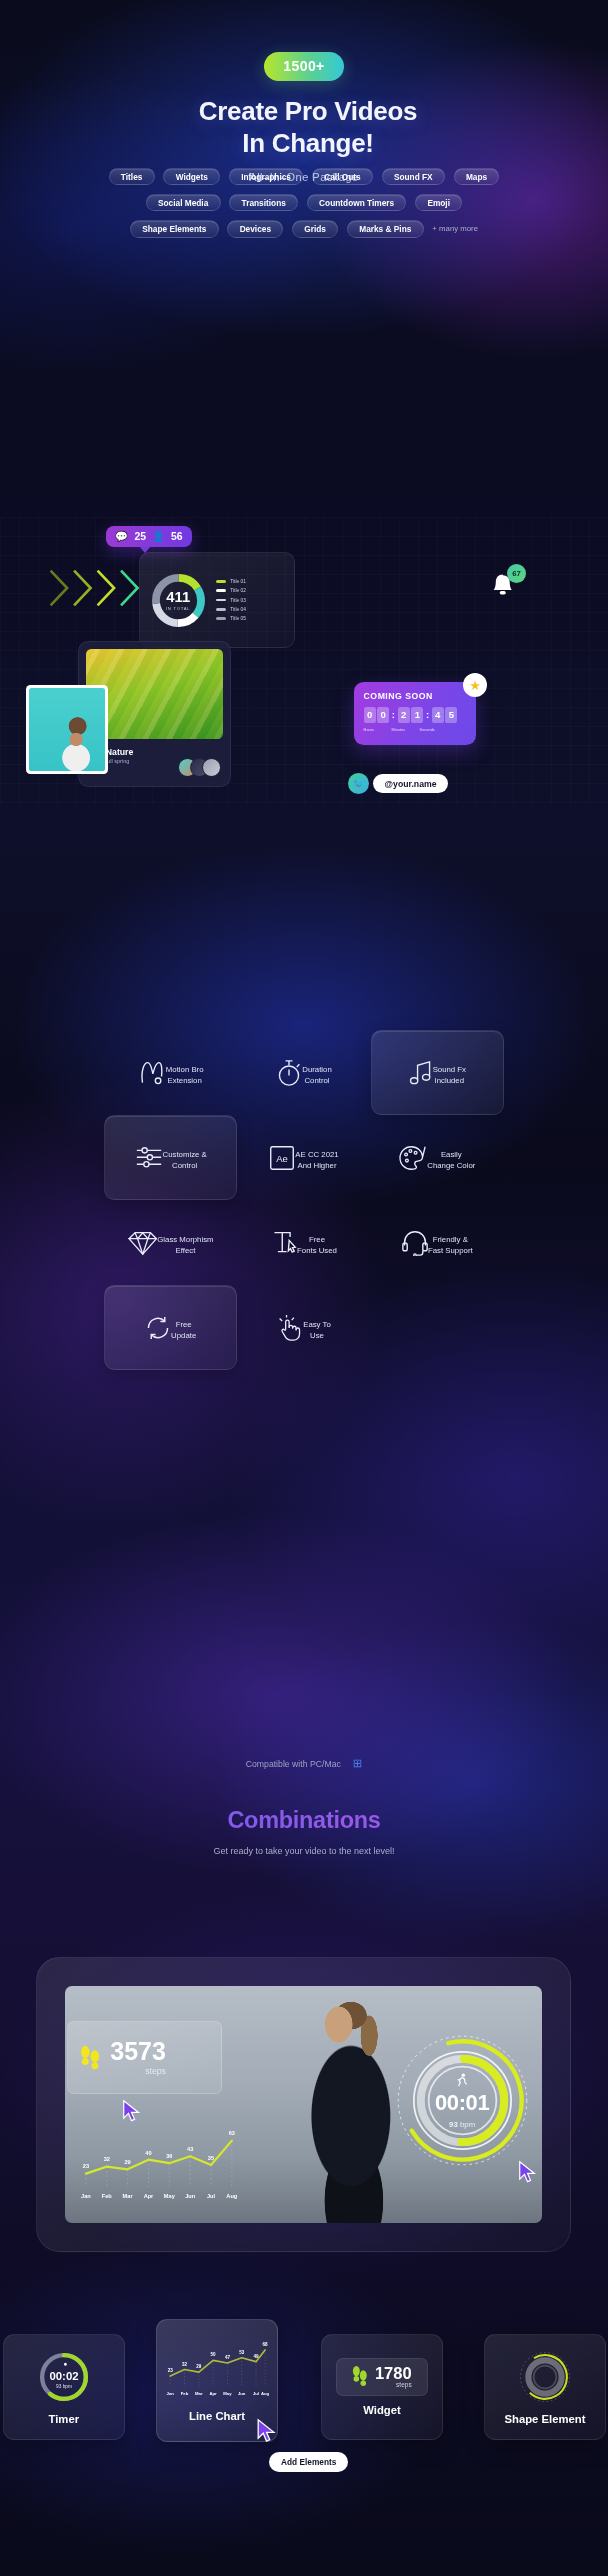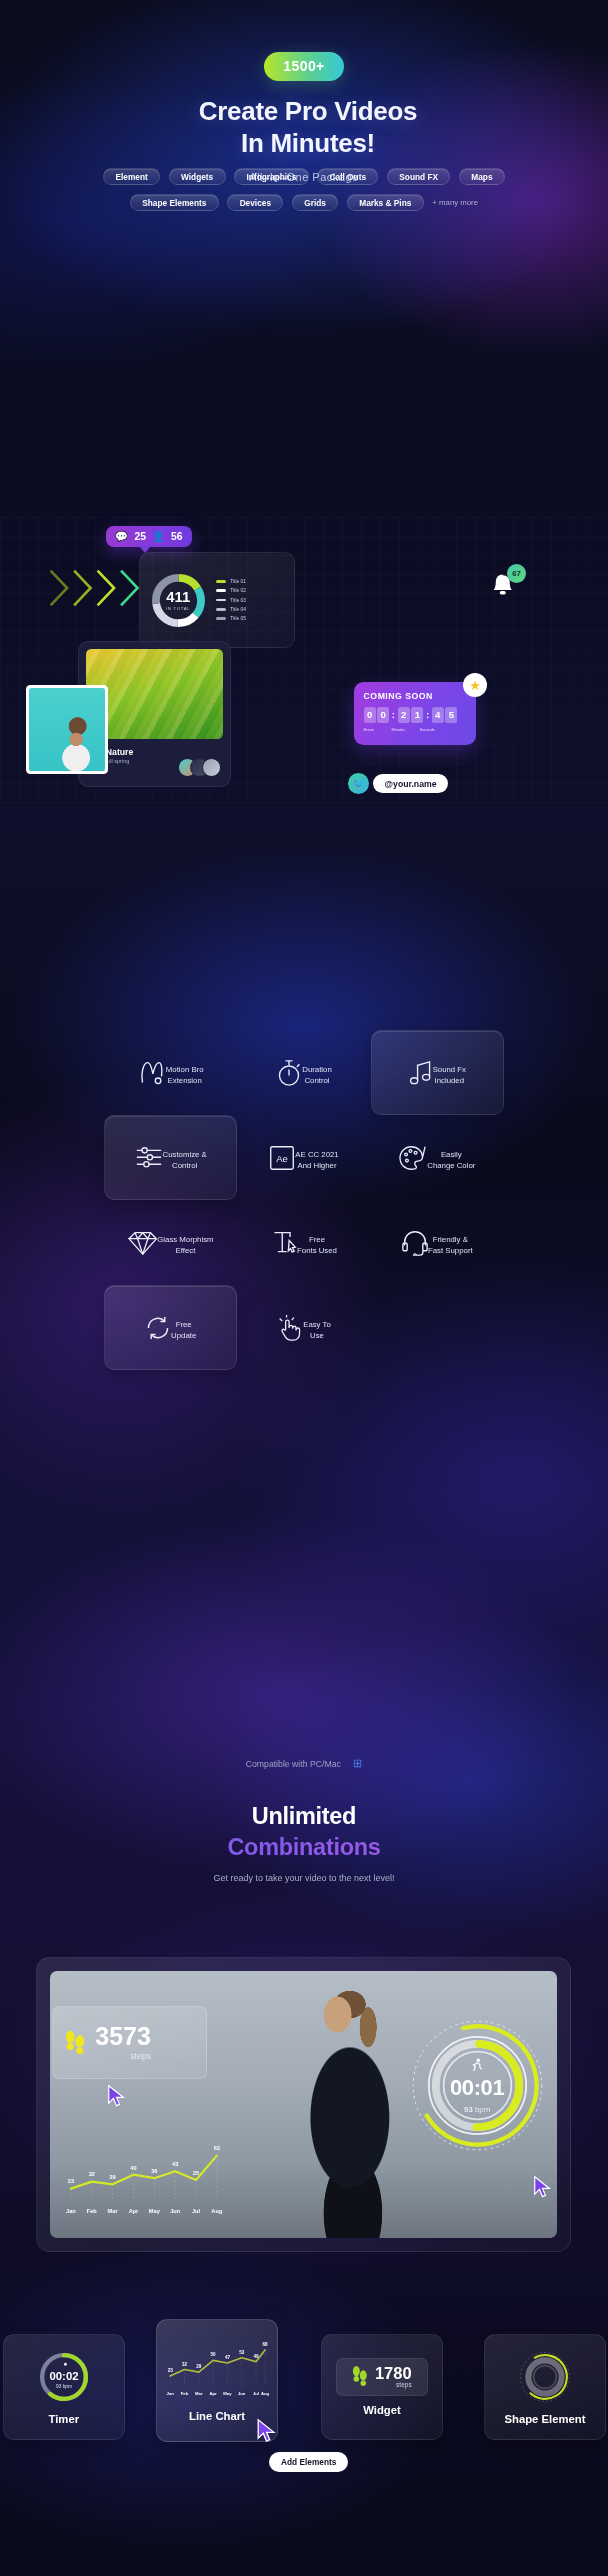--- a/index.html
+++ b/index.html
@@ -201,24 +201,24 @@
     border: 0.9px solid rgba(255,255,255,.09);
     box-shadow: 0 5.2px 17.4px rgba(0,0,0,.22), inset 0 0.9px 0 rgba(255,255,255,.12);
   }
   .feat-ico { height: 29.5px; display:flex; align-items:center; justify-content:center; }
   .feat-lbl { margin-top: 7.8px; font-size: 7.8px; line-height: 1.4; color:#dfe3f4; }
   .compat { text-align:center; font-size: 8.7px; color:#9aa2c4; display:flex; align-items:center; justify-content:center; gap:6px; }
 
   
   .video-frame {
     position:absolute; left: 36px; top: 0; width: 535px; height: 295px;
-    border-radius: 14px;
+    border-radius: 24px;
     background: linear-gradient(150deg, rgba(255,255,255,.1), rgba(255,255,255,.03));
     border: 0.9px solid rgba(255,255,255,.08);
-    padding: 13px;
+    padding: 28px;
   }
   .video-inner {
     position:relative; width: 100%; height: 100%; border-radius: 7px; overflow:hidden;
     background:
       linear-gradient(180deg,#b5bdc6 0%,#a2abb6 42%,#8e99a4 72%,#6d7580 100%);
   }
   .runner {
     position:absolute; left: 46%; top: 6%; width: 152px; height: 94%;
     background:
       radial-gradient(ellipse 22.6px 29.5px at 36% 11%, #c8a07c 0 60%, transparent 62%),
@@ -275,33 +275,39 @@
 </style>
 </head>
 <body>
 
 <div class="page">
 
   <div class="sec hero" style="top:52px;">
     <div class="badge-1500">1500+</div>
     <h1 class="hero-title">
       <span>Create Pro Videos</span><br>
-      <span>In Minutes!</span>
+      <span>In Change!</span>
     </h1>
     <div class="hero-sub">All–In–One Package</div>
   </div>
 
   <div class="sec pill-rows" style="top:168px;">
     <div class="pill-row">
-      <span class="pill">Element</span>
+      <span class="pill">Titles</span>
       <span class="pill">Widgets</span>
       <span class="pill">Infographics</span>
       <span class="pill">Call Outs</span>
       <span class="pill">Sound FX</span>
       <span class="pill">Maps</span>
+    </div>
+    <div class="pill-row">
+      <span class="pill">Social Media</span>
+      <span class="pill">Transitions</span>
+      <span class="pill">Countdown Timers</span>
+      <span class="pill">Emoji</span>
     </div>
     <div class="pill-row">
       <span class="pill">Shape Elements</span>
       <span class="pill">Devices</span>
       <span class="pill">Grids</span>
       <span class="pill">Marks &amp; Pins</span>
       <span class="more-txt">+ many more</span>
     </div>
   </div>
 
@@ -569,21 +575,20 @@
     </div>
   </div>
 
   <div class="sec compat" style="top:1757px;">
     <span>Compatible with PC/Mac</span>
     <span style="color:#c7cde4;font-size:11.3px;"></span>
     <span style="color:#4a7de8;font-size:11.3px;">⊞</span>
   </div>
 
   <div class="sec" style="top:1803px;">
-    <div class="sec-title">Unlimited</div>
     <div class="sec-title grad-purple" style="margin-top:3.5px">Combinations</div>
     <div class="sec-sub">Get ready to take your video to the next level!</div>
   </div>
 
   <div class="sec" style="top:1957px;height:295px;">
     <div class="video-frame">
       <div class="video-inner">
         <div class="runner"></div>
 
         <div class="steps-box">

